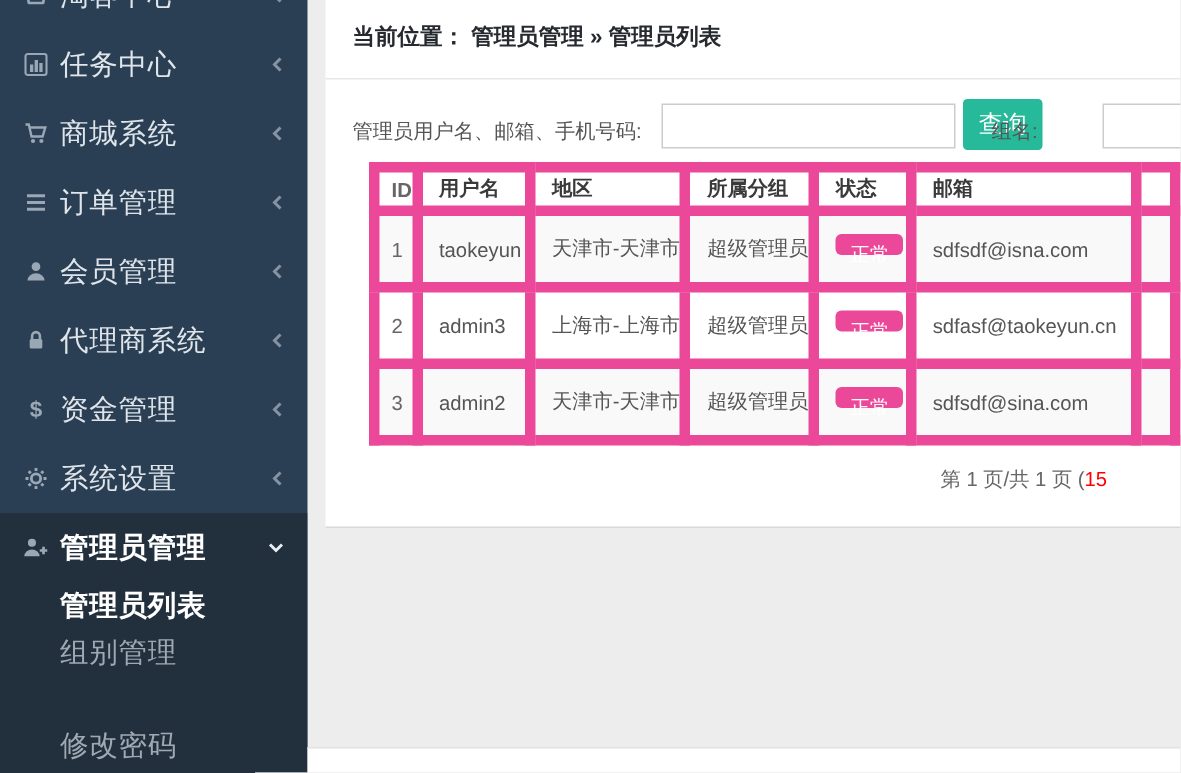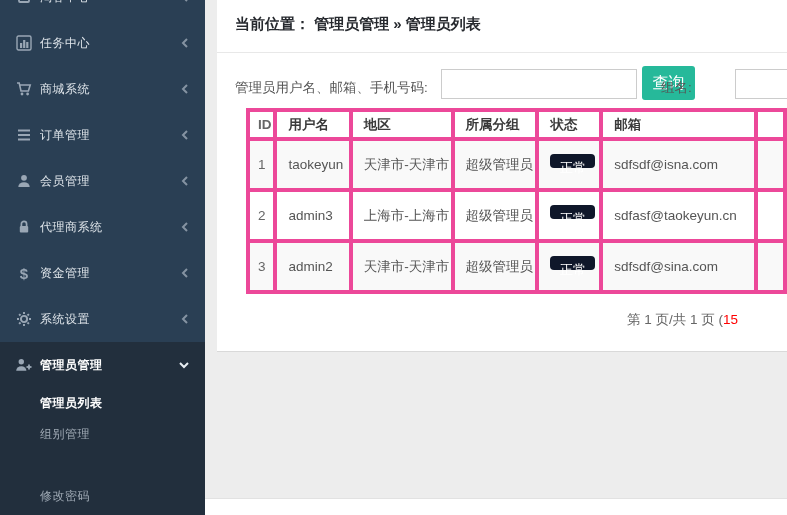--- a/index.html
+++ b/index.html
@@ -5,21 +5,21 @@
   * { margin:0; padding:0; box-sizing:border-box; }
   body { font-family:"Liberation Sans","DejaVu Sans",sans-serif; background:#ededed; }
   .stage { position:relative; width:787px; height:515px; overflow:hidden; background:#ededed; }
 
   
   .sidebar { position:absolute; left:0; top:0; width:205px; height:515px; background:#2A3F54; overflow:hidden; }
   .nav-item { position:absolute; left:0; width:205px; height:46px; display:flex; align-items:center; cursor:pointer; }
   .nicon { position:absolute; left:14px; width:20px; display:flex; justify-content:center; align-items:center; color:#9aa7b5; }
   .nicon svg { display:block; }
   .dollar { font-size:15px; font-weight:bold; color:#9aa7b5; }
-  .nlabel { position:absolute; left:40px; font-size:12px; color:#dfe5ea; letter-spacing:0.5px; }
+  .nlabel { position:absolute; left:40px; font-size:19px; color:#dfe5ea; letter-spacing:0.5px; }
   .chev { position:absolute; right:14px; color:#8593a2; display:flex; align-items:center; }
   .expanded-block { position:absolute; left:0; top:342px; width:205px; height:173px; background:#222F3D; }
   .nav-item.parent { top:342px; }
   .nav-item.parent .nlabel { color:#ffffff; font-weight:bold; }
   .nav-item.parent .chev { color:#e8eef3; }
   .sub-item { position:absolute; left:0; width:205px; height:31px; display:flex; align-items:center; cursor:pointer; }
   .sub-item .nlabel { left:40px; color:#9fa9b4; }
   .sub-item.active .nlabel { color:#ffffff; font-weight:bold; }
 
   
@@ -30,28 +30,28 @@
   .flt-label.kw { left:235px; }
   .flt-label.grp { left:661px; }
   .txt-input { position:absolute; top:69px; height:30px; border:1px solid #cccccc; background:#fff; padding:0 6px; font-size:13px; color:#333; outline:none; }
   .txt-input.kw { left:441px; width:196px; }
   .txt-input.grp { left:735px; width:115px; }
   .btn-search { position:absolute; left:642px; top:66px; width:53px; height:34px; border:none; border-radius:3px; background:#26B99A; color:#ffffff; font-size:16px; font-family:inherit; cursor:pointer; }
 
   
   .tbl-wrap { position:absolute; left:246px; top:108px; }
   table { border-collapse:collapse; table-layout:fixed; }
-  th, td { border:4px solid #ec4899; font-size:13.5px; text-align:left; padding:0 0 0 11px; overflow:hidden; white-space:nowrap; }
+  th, td { border:7px solid #ec4899; font-size:13.5px; text-align:left; padding:0 0 0 11px; overflow:hidden; white-space:nowrap; }
   th { height:29px; color:#3a3a3a; font-weight:bold; background:#ffffff; }
   td { height:51px; color:#555555; background:#ffffff; }
   tr.odd td { background:#f9f9f9; }
   .col-id { width:29px; } .col-user { width:80px; } .col-region { width:103px; }
   .col-group { width:87px; } .col-status { width:67px; } .col-email { width:170px; } .col-extra { width:40px; }
   td.cell-id, th.h-id { padding-left:8px; color:#666; }
-  .badge { display:inline-block; min-width:45px; height:14px; line-height:27px; text-align:center; border-radius:4px; background:#0f172a; color:#ffffff; font-size:13px; }
+  .badge { display:inline-block; min-width:45px; height:14px; line-height:27px; text-align:center; border-radius:4px; background:#ec4899; color:#ffffff; font-size:13px; }
 
   .pagination { position:absolute; left:627px; top:311px; font-size:13.5px; color:#666; white-space:nowrap; }
   .pagination .red { color:#ff0000; }
 
   .footer-strip { position:absolute; left:205px; top:498px; width:582px; height:17px; background:#ffffff; border-top:1px solid #e2e2e2; }
 </style>
 </head>
 <body>
 
 <div class="stage">

